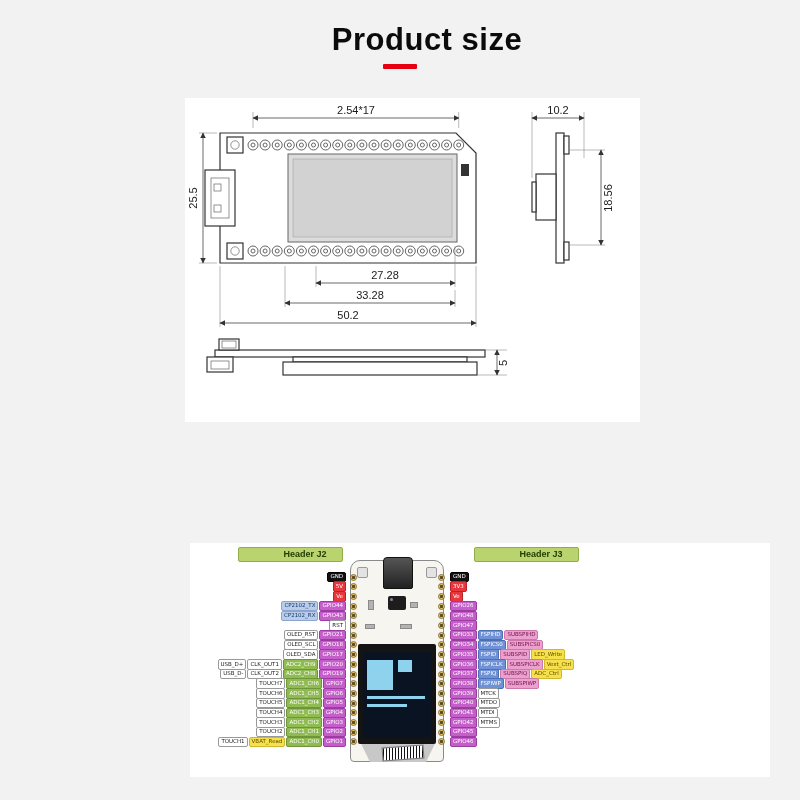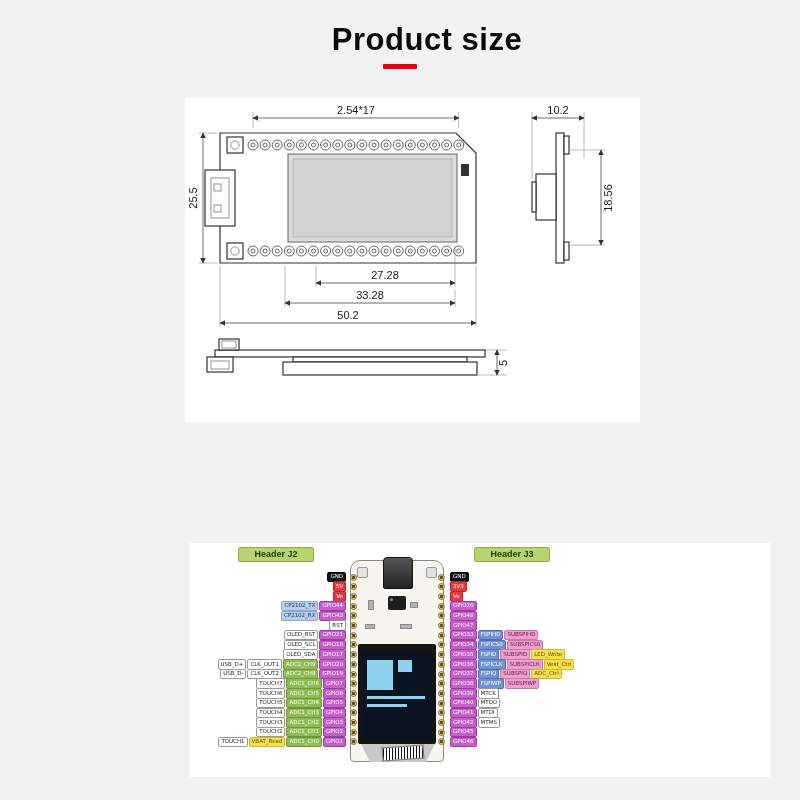--- a/index.html
+++ b/index.html
@@ -12,21 +12,21 @@
   #size-panel{left:185px;top:98px;width:455px;height:324px;}
   #pin-panel{left:190px;top:543px;width:580px;height:234px;}
   svg text.dim{font-size:11px;fill:#1a1a1a;font-family:"Liberation Sans",sans-serif;}
   .dline{stroke:#444;stroke-width:0.8;fill:none;}
   .eline{stroke:#8a8a8a;stroke-width:0.6;fill:none;}
   .outline{fill:#ffffff;stroke:#333;stroke-width:1.2;}
   .thin{fill:none;stroke:#666;stroke-width:0.7;}
   .pinhole{fill:#fff;stroke:#555;stroke-width:0.9;}
   
   .hdr-badge{position:absolute;width:74px;height:13px;background:#b9d36e;border:1px solid #8fae4a;
-             border-radius:2px;color:#243f00;font-weight:bold;font-size:9px;text-align:center;line-height:13px;}
+             border-radius:2px;color:#243f00;font-weight:bold;font-size:9px;text-align:center;line-height:13px;padding-left:29px;}
   #badge-j2{left:238px;top:547px;} #badge-j3{left:474px;top:547px;}
   .board{position:absolute;left:350px;top:560px;width:94px;height:202px;background:#f7f5ef;
          border:1.5px solid #8a8a8a;border-radius:10px 10px 4px 4px;box-sizing:border-box;}
   .usb{position:absolute;left:383px;top:557px;width:28px;height:30px;background:linear-gradient(#555,#222);
        border:1px solid #111;border-radius:4px 4px 2px 2px;}
   .btn{position:absolute;width:11px;height:11px;background:#e3e3e3;border:1px solid #999;border-radius:2px;box-sizing:border-box;}
   .chip{position:absolute;left:388px;top:596px;width:18px;height:14px;background:#1d1d1d;border-radius:2px;}
   .chip::after{content:"";position:absolute;left:2px;top:2px;width:3px;height:3px;border-radius:50%;background:#888;}
   .passive{position:absolute;background:#b3b3b3;border:0.5px solid #8a8a8a;box-sizing:border-box;}
   .oled{position:absolute;left:358px;top:644px;width:78px;height:100px;background:#141414;border-radius:2px;}

